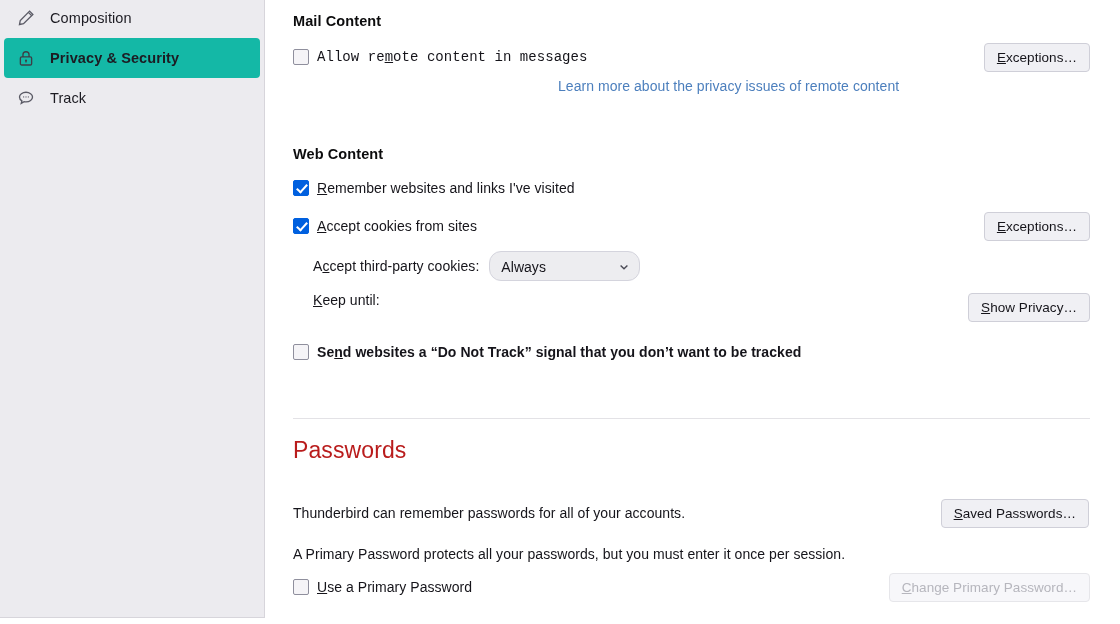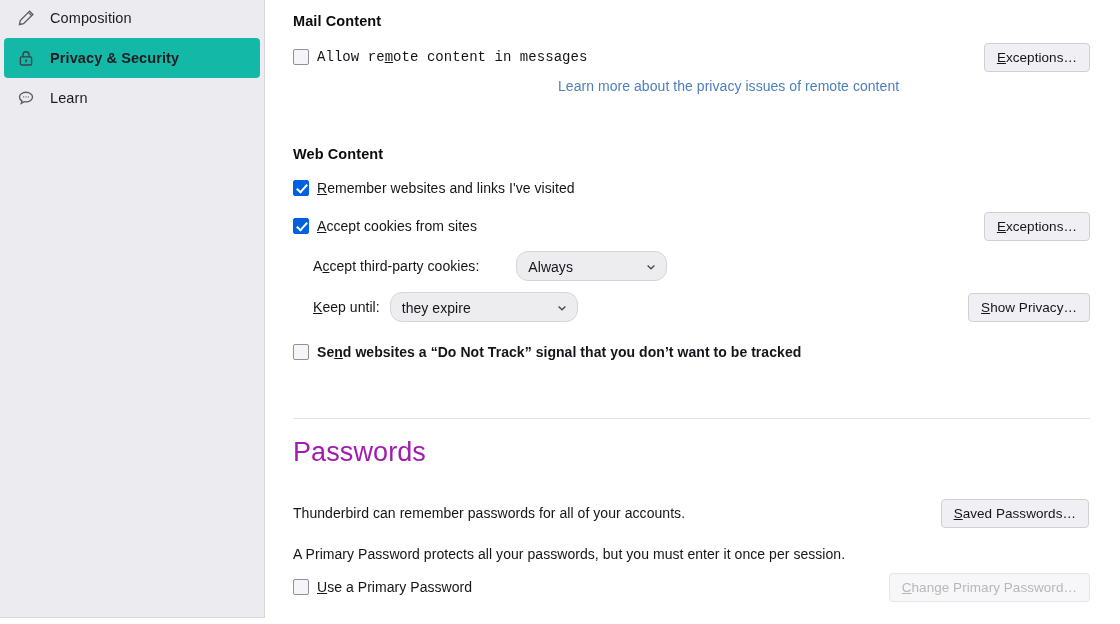--- a/index.html
+++ b/index.html
@@ -194,23 +194,23 @@
     letter-spacing: 0.05px;
   }
 
   .divider {
     height: 1px;
     background: #e3e2e6;
     width: 797px;
   }
 
   .section-h {
-    font-size: 27px;
+    font-size: 23px;
     font-weight: 400;
-    color: #a21caf;
+    color: #b91c1c;
     letter-spacing: 0.1px;
   }
 
   .para {
     font-size: 14px;
     color: #15141a;
     letter-spacing: 0.05px;
     white-space: nowrap;
   }
 </style>
@@ -247,21 +247,21 @@
 
     <div class="nav-item">
       <span class="nav-icon">
         <svg width="18" height="18" viewBox="0 0 16 16" fill="none" stroke="currentColor" stroke-width="1.2">
           <path d="M2.2 7.2c0-2.4 2.6-4.3 5.8-4.3s5.8 1.9 5.8 4.3-2.6 4.3-5.8 4.3c-.6 0-1.2-.06-1.7-.18l-2.5 1.5.55-2.2C3.1 9.9 2.2 8.65 2.2 7.2z"></path>
           <circle cx="5.9" cy="7.1" r="0.55" fill="currentColor" stroke="none"></circle>
           <circle cx="8" cy="7.1" r="0.55" fill="currentColor" stroke="none"></circle>
           <circle cx="10.1" cy="7.1" r="0.55" fill="currentColor" stroke="none"></circle>
         </svg>
       </span>
-      <span class="nav-label">Learn</span>
+      <span class="nav-label">Track</span>
     </div>
   </div>
 
   <div id="content">
     <div class="pane-inner">
 
       <div class="group-title" style="position:absolute; left:28px; top:13px;">Mail Content</div>
 
       <div class="row" style="position:absolute; left:28px; top:49px;font-family:Liberation Mono, monospace;">
         <span class="cb"></span>
@@ -285,42 +285,34 @@
       <div class="row" style="position:absolute; left:28px; top:218px;">
         <span class="cb checked"></span>
         <span class="cb-label"><span class="ak">A</span><span>ccept cookies from sites</span></span>
       </div>
 
       <div class="btn" style="right:30px; top:212px;">
           <span class="ak">E</span>
           <span>xceptions…</span>
         </div>
 
-      <div class="row" style="position:absolute; left:48px; top:251px;gap:27px;">
+      <div class="row" style="position:absolute; left:48px; top:251px;">
         <span class="field-label"><span>A</span><span class="ak">c</span><span>cept third-party cookies:</span></span>
         <span class="select" style="width:151px;">
           <span class="sel-value">Always</span>
           <span class="chev">
             <svg width="12" height="12" viewBox="0 0 12 12" fill="none" stroke="currentColor" stroke-width="1.4">
               <path d="M2.6 4.4L6 7.7l3.4-3.3"></path>
             </svg>
           </span>
         </span>
       </div>
 
       <div class="row" style="position:absolute; left:48px; top:292px;">
         <span class="field-label"><span class="ak">K</span><span>eep until:</span></span>
-        <span class="select" style="width:188px;">
-          <span class="sel-value">they expire</span>
-          <span class="chev">
-            <svg width="12" height="12" viewBox="0 0 12 12" fill="none" stroke="currentColor" stroke-width="1.4">
-              <path d="M2.6 4.4L6 7.7l3.4-3.3"></path>
-            </svg>
-          </span>
-        </span>
       </div>
 
       <div class="btn" style="right:30px; top:293px;">
           <span class="ak">S</span>
           <span>how Privacy…</span>
         </div>
 
       <div class="row" style="position:absolute; left:28px; top:344px;font-weight:bold;">
         <span class="cb"></span>
         <span class="cb-label"><span>Se</span><span class="ak">n</span><span>d websites a “Do Not Track” signal that you don’t want to be tracked</span></span>

